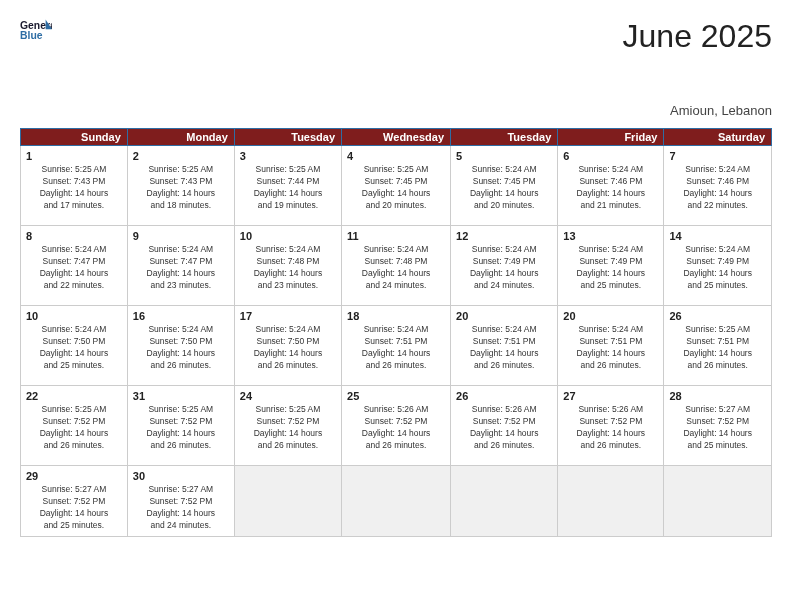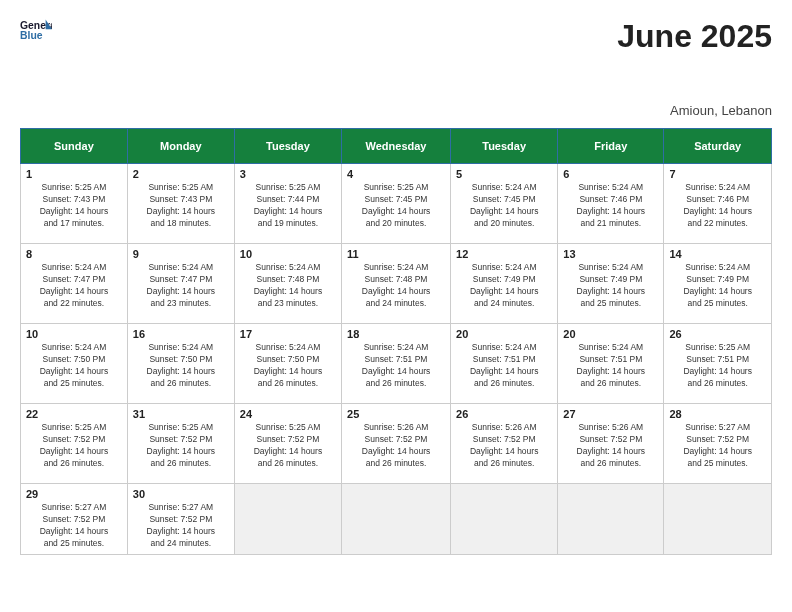--- a/index.html
+++ b/index.html
@@ -29,38 +29,38 @@
     }
     .logo-icon {
       width: 32px;
       height: 28px;
     }
     .title-block {
       text-align: right;
     }
     .month-title {
       font-size: 32px;
-      font-weight: bold;
+      font-weight: normal;
       color: #222;
     }
     .location {
       font-size: 13px;
       color: #444;
       margin-top: 48px;
     }
     .calendar {
       width: 100%;
       border-collapse: collapse;
       font-size: 9.5px;
     }
     .calendar th {
-      background: #15803d;
+      background: #7f1d1d;
       color: #fff;
-      text-align: center;
-      padding: 11px 6px;
+      text-align: right;
+      padding: 2px 6px;
       font-size: 11px;
       font-weight: bold;
       border: 1px solid #2e6da4;
     }
     .calendar td {
       border: 1px solid #ccc;
       vertical-align: top;
       padding: 4px 5px;
       width: 113px;
       height: 80px;

